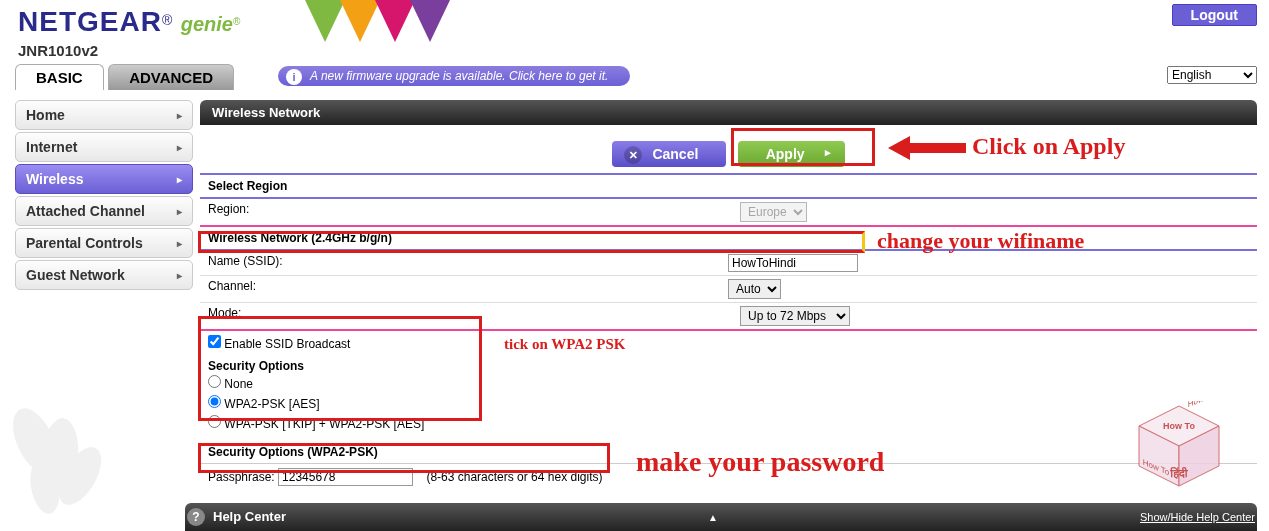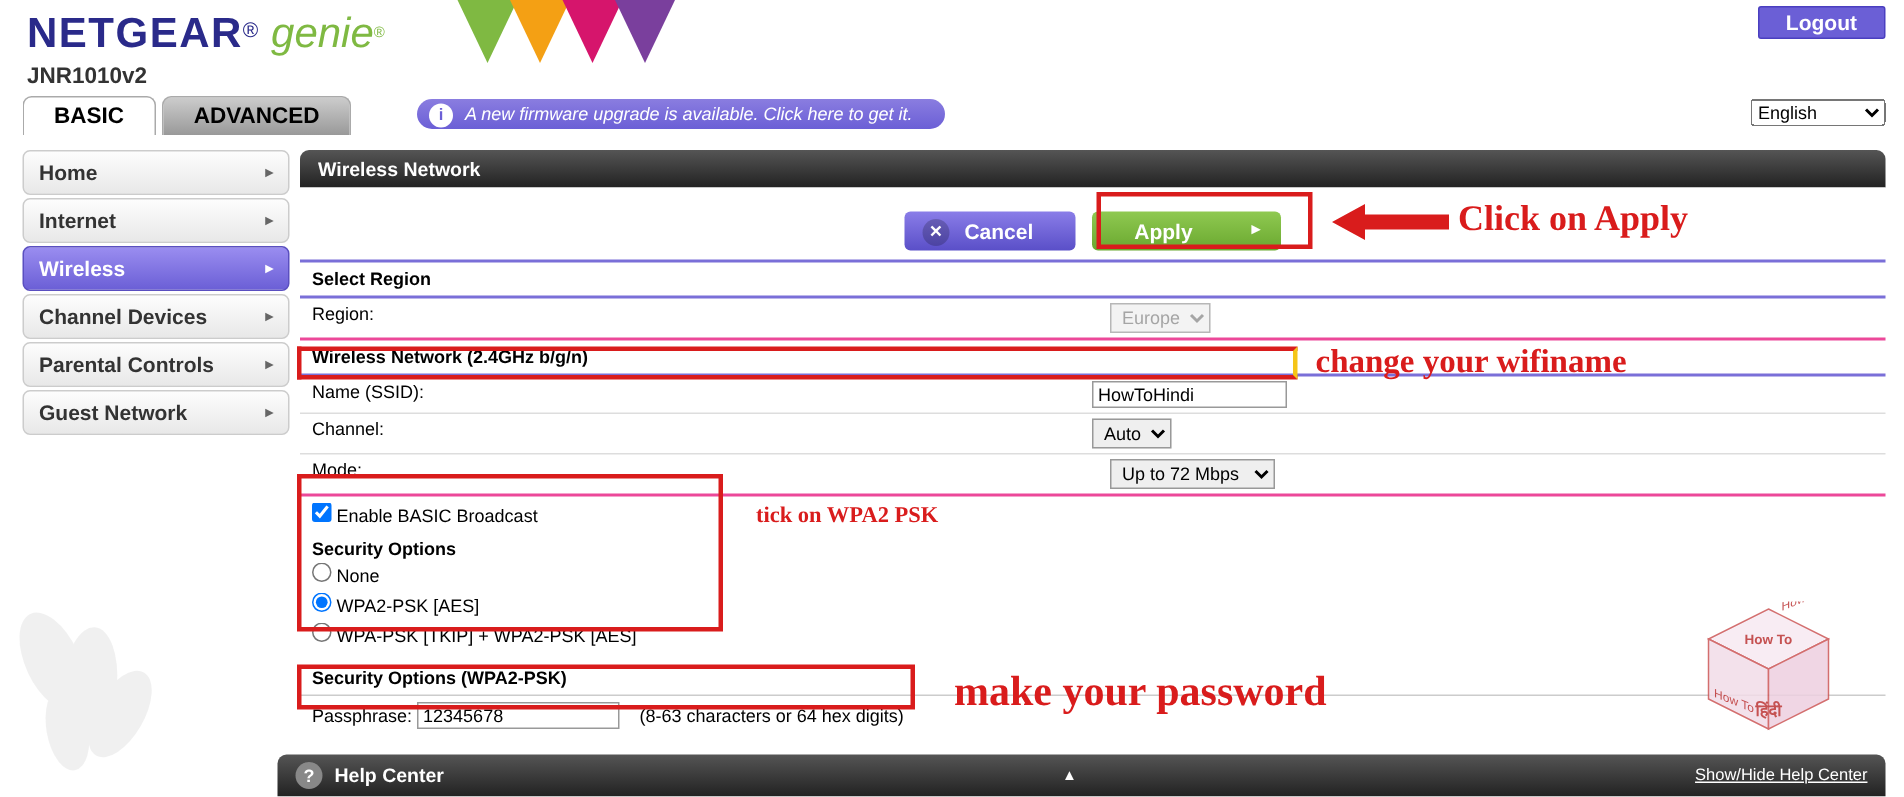--- a/index.html
+++ b/index.html
@@ -2,21 +2,21 @@
 <html><head>
 <meta charset="utf-8">
 <style>
 * { margin: 0; padding: 0; box-sizing: border-box; font-family: Arial, sans-serif; }
 body { width: 1269px; height: 531px; background: #fff; position: relative; overflow: hidden; }
 
 .header { position: relative; height: 60px; }
 .logo-area { position: absolute; left: 18px; top: 6px; }
 .logo-netgear { font-size: 28px; font-weight: bold; color: #2a2a8a; letter-spacing: 1px; font-family: Arial, sans-serif; }
 .logo-reg { font-size: 14px; vertical-align: super; color: #2a2a8a; }
-.logo-genie { font-size: 28px; color: #7fb942; font-style: italic; font-weight: normal; margin-left: 4px; }
+.logo-genie { font-size: 20px; color: #7fb942; font-style: italic; font-weight: bold; margin-left: 4px; }
 .logo-genie-reg { font-size: 10px; color: #7fb942; vertical-align: super; }
 .triangles { position: absolute; left: 300px; top: 0; }
 .model { position: absolute; left: 18px; top: 42px; font-size: 15px; font-weight: bold; color: #333; }
 
 .logout-btn { position: absolute; right: 12px; top: 4px; background: #6b5fd6; color: #fff; padding: 2px 18px; font-size: 14px; font-weight: bold; border: 1px solid #4a3fc0; border-radius: 2px; cursor: pointer; }
 .firmware { position: absolute; right: 12px; top: 30px; font-size: 12px; font-weight: bold; color: #000; }
 
 .tabs-row { position: absolute; top: 64px; left: 15px; right: 12px; height: 28px; }
 .tab { display: inline-block; padding: 4px 20px; font-size: 15px; font-weight: bold; border: 1px solid #aaa; border-bottom: none; background: linear-gradient(#f5f5f5,#e0e0e0); border-radius: 6px 6px 0 0; cursor: pointer; }
 .tab.active { background: #fff; }
@@ -36,38 +36,38 @@
 .side-item.active .side-chevron { color: #fff; }
 
 .content { position: absolute; left: 185px; right: 0; top: 8px; bottom: 0; }
 .content-title { background: linear-gradient(#555,#222); color: #fff; font-size: 13px; font-weight: bold; padding: 5px 12px; border-radius: 6px 6px 0 0; }
 .content-body { background: #fff; padding: 8px 0; font-size: 12px; }
 
 .btn-row { text-align: center; padding: 8px 0 6px; border-bottom: 2px solid #7a6fd8; }
 .btn { display: inline-block; padding: 5px 28px; border-radius: 4px; color: #fff; font-weight: bold; font-size: 14px; margin: 0 4px; cursor: pointer; position: relative; }
 .btn-cancel { background: linear-gradient(#8a7de8,#5a4fc8); padding-left: 40px; }
 .btn-cancel::before { content: "✕"; position: absolute; left: 12px; background: rgba(0,0,0,0.2); width: 18px; height: 18px; border-radius: 50%; line-height: 18px; font-size: 11px; }
-.btn-apply { background: linear-gradient(#8fc951,#6aa82f); padding-right: 59px; }
+.btn-apply { background: linear-gradient(#8fc951,#6aa82f); padding-right: 40px; }
 .btn-apply::after { content: "▸"; position: absolute; right: 14px; font-size: 11px; }
 
 .section { padding: 4px 8px; }
 .sec-head { font-weight: bold; font-size: 12px; padding: 4px 8px; border-bottom: 2px solid #7a6fd8; }
 .form-row { display: flex; padding: 3px 8px; border-bottom: 1px solid #ddd; font-size: 12px; }
 .form-row.blue-bottom { border-bottom: 2px solid #ec4899; gap: 12px; }
 .form-label { width: 520px; }
 .form-val select, .form-val input[type=text] { font-size: 12px; border: 1px solid #999; padding: 1px 3px; }
 .ssid-input { width: 130px; }
 
 .sec-opts { padding: 4px 8px 8px; }
 .sec-opts label { display: block; font-size: 12px; padding: 2px 0; }
 .passphrase-row { padding: 4px 8px; font-size: 12px; }
 .passphrase-row input { width: 135px; font-size: 12px; border: 1px solid #999; padding: 1px 3px; }
 .pass-hint { margin-left: 10px; }
 
-.help-center { position: absolute; left: 185px; right: 12px; bottom: 0; background: linear-gradient(#555,#222); color: #fff; padding: 5px 12px; font-size: 13px; font-weight: bold; display: flex; justify-content: space-between; align-items: center; border-radius: 6px 6px 0 0; }
+.help-center { position: absolute; left: 185px; right: 12px; bottom: 0; background: linear-gradient(#555,#222); color: #fff; padding: 5px 2px; font-size: 13px; font-weight: bold; display: flex; justify-content: space-between; align-items: center; border-radius: 6px 6px 0 0; }
 .help-q { display: inline-block; width: 18px; height: 18px; background: #888; border-radius: 50%; text-align: center; line-height: 18px; margin-right: 8px; font-size: 12px; }
 .help-right { font-size: 11px; font-weight: normal; text-decoration: underline; }
 .help-arrow { font-size: 10px; }
 
 
 .anno-box { position: absolute; border: 3px solid #d91c1c; pointer-events: none; }
 .anno-text { position: absolute; color: #d91c1c; font-weight: bold; font-family: Georgia, serif; pointer-events: none; }
 .anno-arrow { position: absolute; pointer-events: none; }
 
 .watermark-cube { position: absolute; right: 40px; bottom: 40px; width: 100px; height: 90px; opacity: 0.85; }
@@ -108,21 +108,21 @@
       </div>
     <div class="side-item">
         <span>Internet</span>
         <span class="side-chevron">▸</span>
       </div>
     <div class="side-item active">
         <span>Wireless</span>
         <span class="side-chevron">▸</span>
       </div>
     <div class="side-item">
-        <span>Channel Devices</span>
+        <span>Attached Channel</span>
         <span class="side-chevron">▸</span>
       </div>
     <div class="side-item">
         <span>Parental Controls</span>
         <span class="side-chevron">▸</span>
       </div>
     <div class="side-item">
         <span>Guest Network</span>
         <span class="side-chevron">▸</span>
       </div>
@@ -147,21 +147,21 @@
       </div>
       <div class="form-row">
         <div class="form-label">Channel:</div>
         <div class="form-val"><select><option>Auto</option></select></div>
       </div>
       <div class="form-row blue-bottom">
         <div class="form-label">Mode:</div>
         <div class="form-val"><select style="width:110px"><option>Up to 72 Mbps</option></select></div>
       </div>
       <div class="section">
-        <label><input type="checkbox" checked="" style=""> <span>Enable BASIC Broadcast</span></label>
+        <label><input type="checkbox" checked="" style=""> <span>Enable SSID Broadcast</span></label>
       </div>
       <div class="sec-opts">
         <div style="font-weight:bold">Security Options</div>
         <label><input type="radio" name="sec" style=""> <span>None</span></label>
         <label><input type="radio" name="sec" checked="" style=""> <span>WPA2-PSK [AES]</span></label>
         <label><input type="radio" name="sec" style=""> <span>WPA-PSK [TKIP] + WPA2-PSK [AES]</span></label>
       </div>
       <div class="sec-head" style="border-bottom:1px solid #ccc">Security Options (WPA2-PSK)</div>
       <div class="passphrase-row">
         <span>Passphrase:</span>

